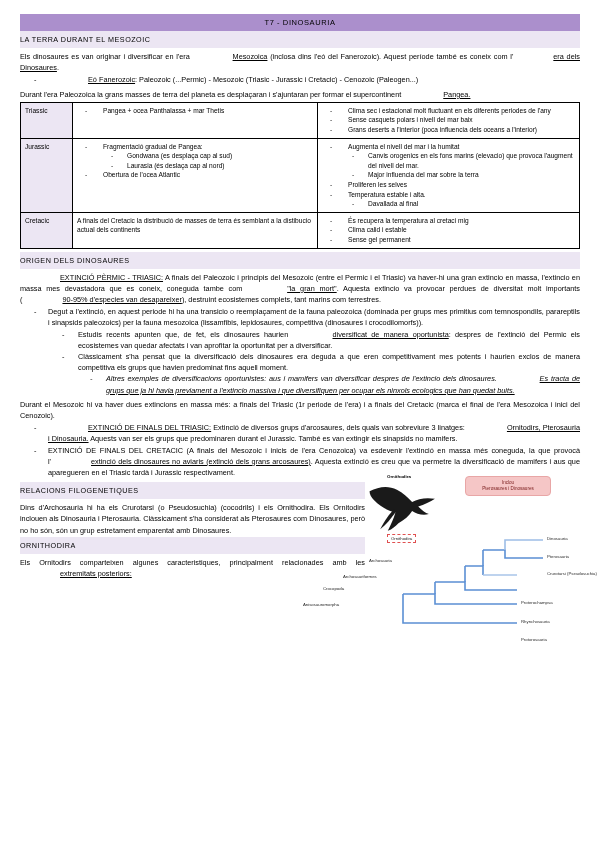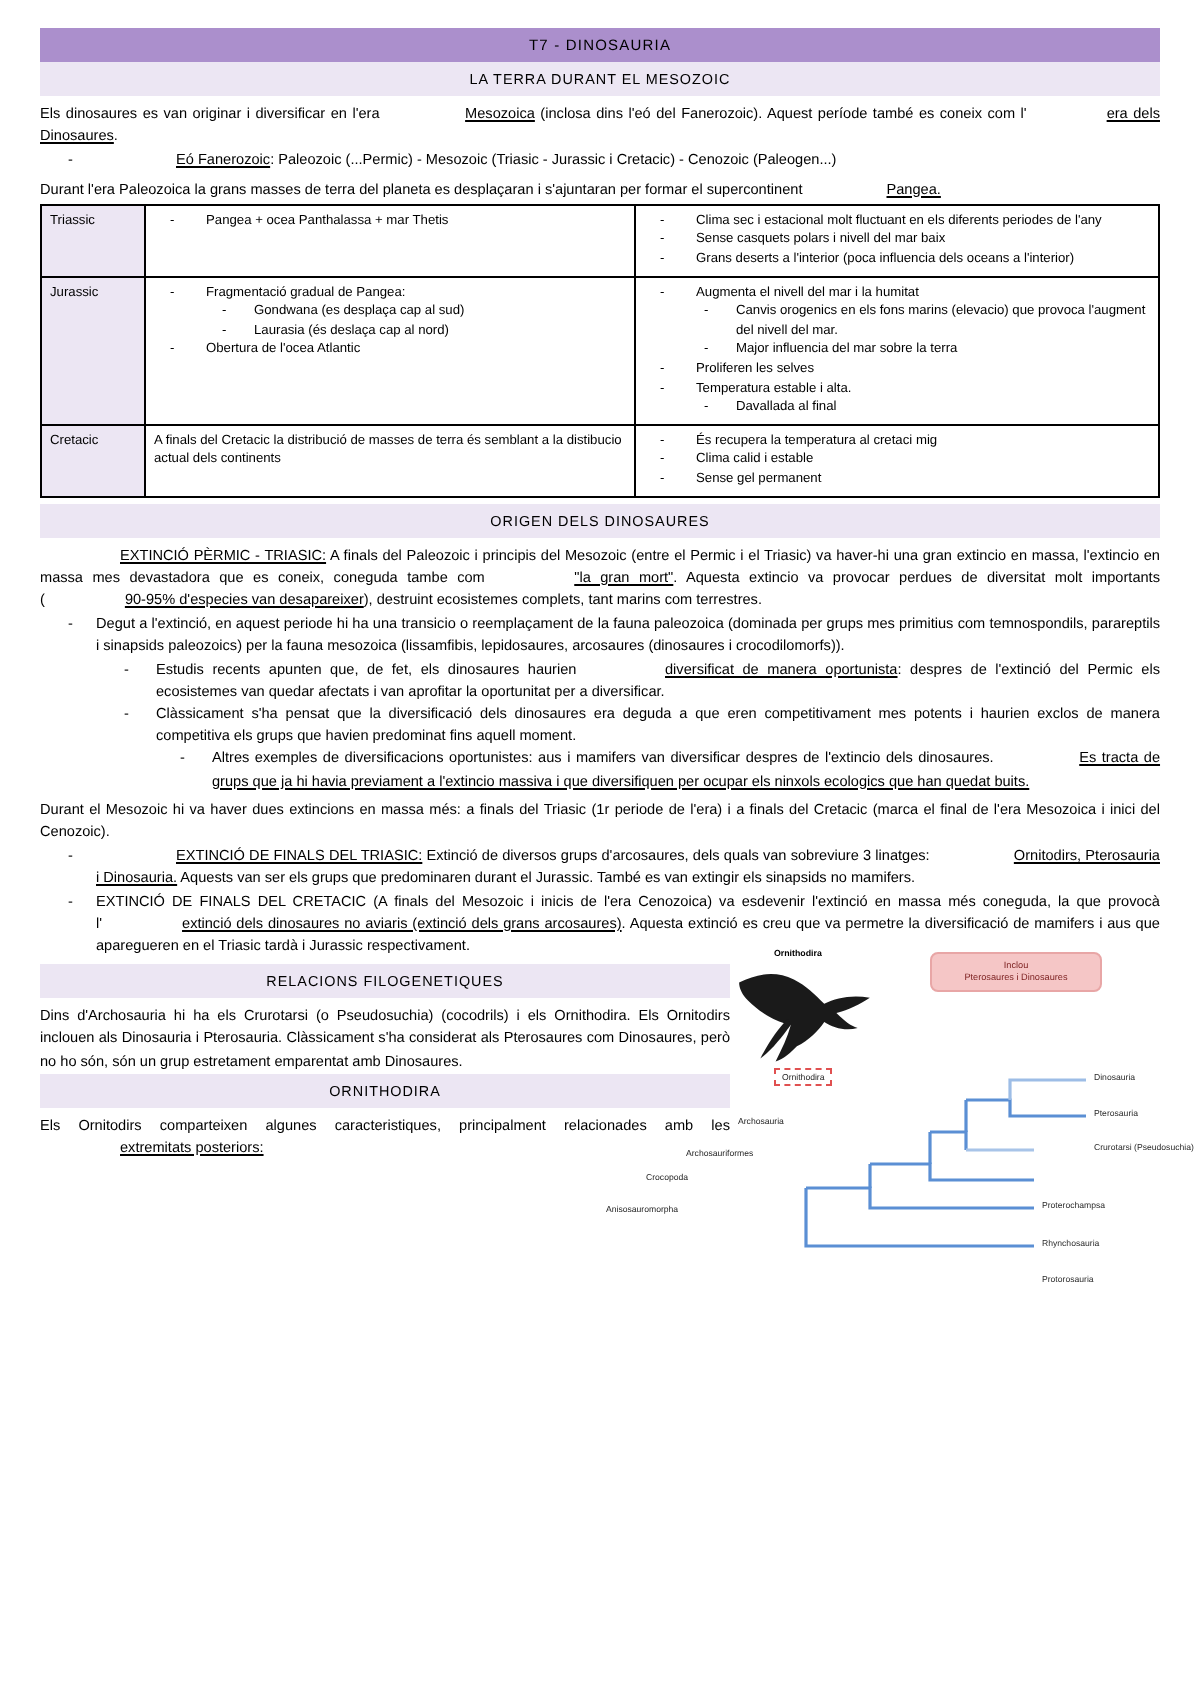--- a/index.html
+++ b/index.html
@@ -17,21 +17,20 @@
     background: #ab8fcc;
     text-align:center;
     font-size: 7.5px;
     letter-spacing: 0.6px;
     padding: 4px 0 4px 0;
     font-weight: 400;
     color:#000;
   }
   .section-head {
     background: #ece6f3;
-    text-align:center;
     font-size: 7.2px;
     letter-spacing: 0.5px;
     padding: 4px 0 4px 0;
     color:#000;
   }
   p.para {
     font-size: 7.3px;
     line-height: 11.2px;
     text-align: justify;
     margin: 3px 0 1px 0;
@@ -39,21 +38,21 @@
   .u { text-decoration: underline; padding-left: 40px; }
 
   ul.lv1, ul.lv2, ul.lv3 {
     list-style: none;
     margin: 0; padding: 0;
   }
   ul.lv1 > li { position:relative; padding-left: 28px; font-size:7.3px; line-height:11.2px; text-align:justify; margin-bottom:0px;}
   ul.lv1 > li:before { content:"-"; position:absolute; left: 14px; }
   ul.lv2 > li { position:relative; padding-left: 30px; font-size:7.3px; line-height:11.2px; text-align:justify;}
   ul.lv2 > li:before { content:"-"; position:absolute; left: 14px; }
-  ul.lv3 > li { position:relative; padding-left: 30px; font-size:7.3px; line-height:11.2px; text-align:justify;}
+  ul.lv3 > li { position:relative; padding-left: 30px; font-size:7.3px; line-height:11.2px; text-align:justify;font-style:italic;}
   ul.lv3 > li:before { content:"-"; position:absolute; left: 14px; }
 
   table.geotable { width:100%; border-collapse: collapse; margin-top: 2px; table-layout: fixed;}
   table.geotable td { border: 1px solid #000; vertical-align: top; padding: 3px 4px; font-size: 6.6px; line-height: 9.6px; }
   td.period { background:#ece6f3; width: 52px; font-size: 6.6px; }
   td.colA { width: 245px; }
   td.colB { }
   td ul { list-style:none; margin:0; padding:0; }
   td ul > li { position:relative; padding-left: 26px; margin-bottom:0px; }
   td ul > li:before { content:"-"; position:absolute; left: 8px; }
@@ -162,21 +161,21 @@
     </tr>
   </tbody>
     </table>
 
   <div class="sec-spacer"></div>
   <div class="section-head">ORIGEN DELS DINOSAURES</div>
 
   <p class="para"><span class="u">EXTINCIÓ PÈRMIC - TRIASIC:</span> A finals del Paleozoic i principis del Mesozoic (entre el Permic i el Triasic) va haver-hi una gran extincio en massa, l'extincio en massa mes devastadora que es coneix, coneguda tambe com <span class="u">"la gran mort"</span>. Aquesta extincio va provocar perdues de diversitat molt importants (<span class="u">90-95% d'especies van desapareixer</span>), destruint ecosistemes complets, tant marins com terrestres.</p>
 
   <ul class="lv1">
-    <li>Degut a l'extinció, en aquest periode hi ha una transicio o reemplaçament de la fauna paleozoica (dominada per grups mes primitius com temnospondils, parareptils i sinapsids paleozoics) per la fauna mesozoica (lissamfibis, lepidosaures, arcosaures (dinosaures i crocodilomorfs)).</li>
+    <li>Degut a l'extinció, en aquest periode hi ha una transicio o reemplaçament de la fauna paleozoica (dominada per grups mes primitius com temnospondils, parareptils i sinapsids paleozoics) per la fauna mesozoica (lissamfibis, lepidosaures, competitiva (dinosaures i crocodilomorfs)).</li>
   </ul>
   <ul class="lv2" style="margin-left:28px">
     <li>Estudis recents apunten que, de fet, els dinosaures haurien <span class="u">diversificat de manera oportunista</span>: despres de l'extinció del Permic els ecosistemes van quedar afectats i van aprofitar la oportunitat per a diversificar.</li>
     <li>Clàssicament s'ha pensat que la diversificació dels dinosaures era deguda a que eren competitivament mes potents i haurien exclos de manera competitiva els grups que havien predominat fins aquell moment.</li>
   </ul>
   <ul class="lv3" style="margin-left:56px">
     <li>Altres exemples de diversificacions oportunistes: aus i mamifers van diversificar despres de l'extincio dels dinosaures. <span class="u">Es tracta de grups que ja hi havia previament a l'extincio massiva i que diversifiquen per ocupar els ninxols ecologics que han quedat buits.</span></li>
   </ul>
 
   <p class="para">Durant el Mesozoic hi va haver dues extincions en massa més: a finals del Triasic (1r periode de l'era) i a finals del Cretacic (marca el final de l'era Mesozoica i inici del Cenozoic).</p>

